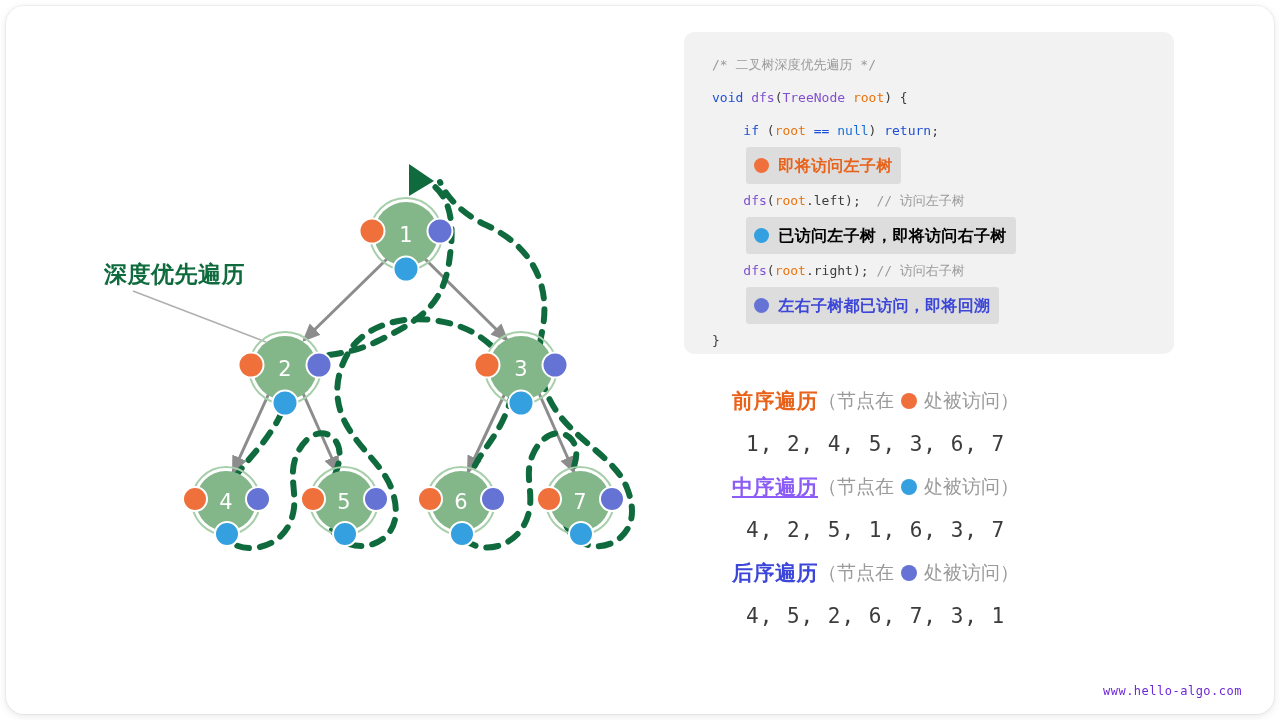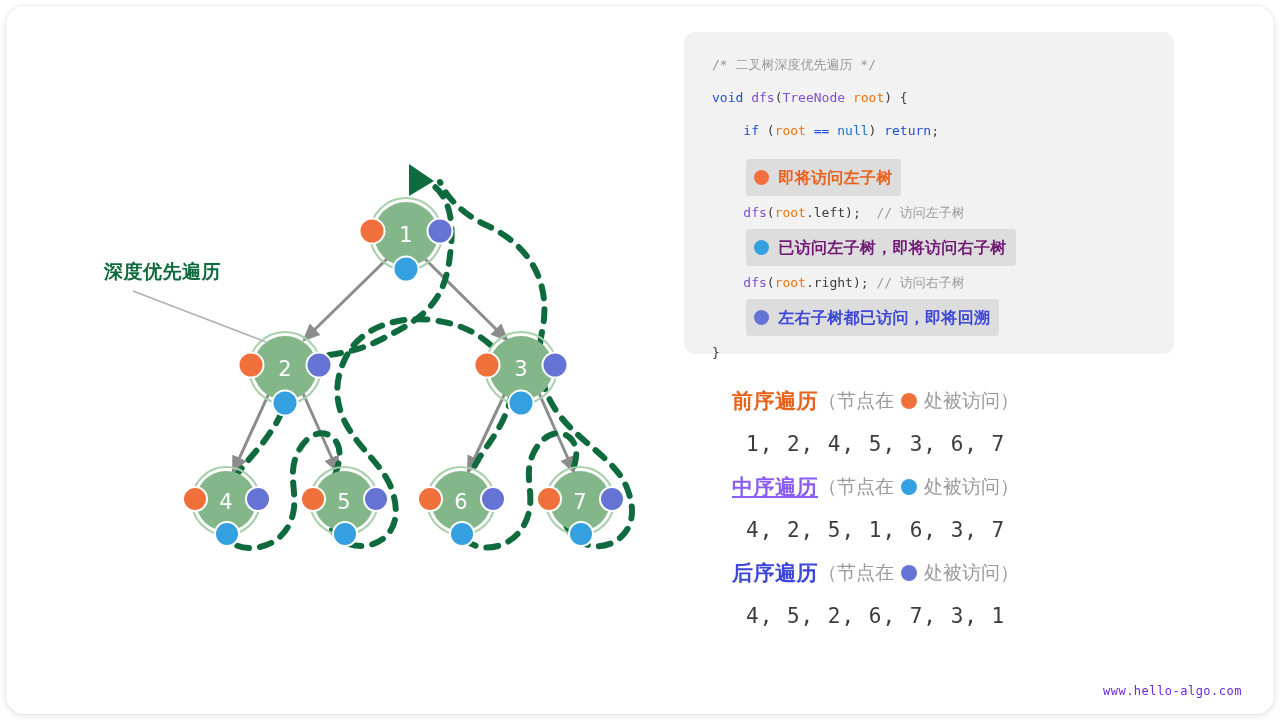--- a/index.html
+++ b/index.html
@@ -30,21 +30,21 @@
   #tree-panel {
     position: absolute;
     left: 20px; top: 20px;
     width: 650px; height: 670px;
   }
   #tree-svg { position:absolute; left:0; top:0; }
 
   .dfs-label {
     position: absolute;
     left: 84px; top: 239px;
-    font-size: 19px;
+    font-size: 23px;
     font-weight: bold;
     color: #0f6b3d;
     letter-spacing: 0.5px;
     white-space: nowrap;
     text-align: right;
   }
 
   
   #code-card {
     position: absolute;
@@ -89,22 +89,22 @@
     font-size: 16px;
     font-weight: bold;
     letter-spacing: 0.3px;
   }
   .pill-dot {
     width: 15px; height: 15px;
     border-radius: 50%;
     flex: 0 0 auto;
     display: inline-block;
   }
-  .note-orange { color: #e8621a; margin-top: 12px; }
-  .note-blue   { color: #701a75; }
+  .note-orange { color: #e8621a; }
+  .note-blue   { color: #000000; }
   .note-purple { color: #3c46d8; justify-content: center; }
 
   
   #results {
     position: absolute;
     left: 732px; top: 382px;
     width: 450px;
   }
   .res-head {
     display: flex;

